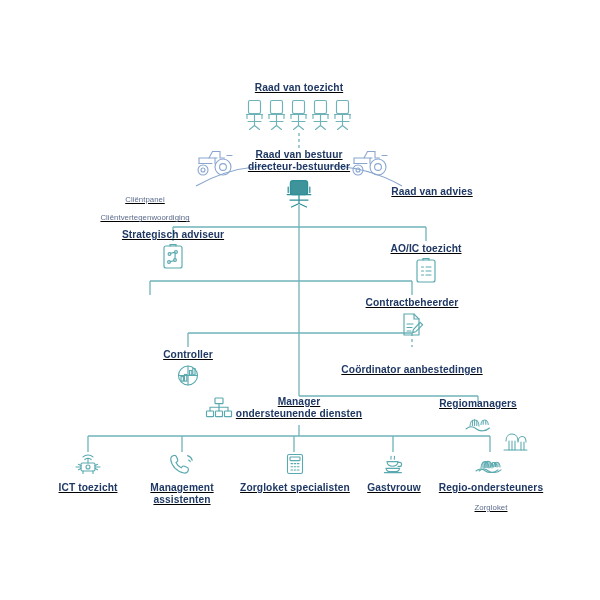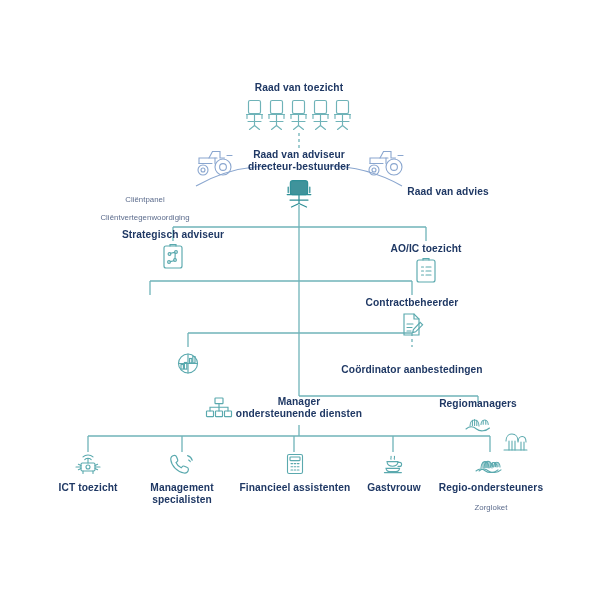--- a/index.html
+++ b/index.html
@@ -20,20 +20,21 @@
     left: 0;
     top: 0;
     width: 600px;
     height: 600px;
     pointer-events: none;
   }
   .node {
     position: absolute;
     text-align: center;
     line-height: 1.18;
+    text-decoration: underline;
   }
   .ttl {
     color: #1f3864;
     font-weight: bold;
     font-size: 10.2px;
     letter-spacing: 0.1px;
     white-space: nowrap;
   }
   .sub {
     color: #5b6b8c;
@@ -112,21 +113,21 @@
         </g>
         <g transform="translate(88,0)">
           <rect x="4.5" y="2.5" width="12" height="13" rx="1.6"></rect>
           <path d="M2.5 16.5h16M3 16.5v4M18 16.5v4M10.5 16.5v7M4 23.5h13M10.5 23.5v4M10.5 27.5l-5 4M10.5 27.5l5 4"></path>
         </g>
       </svg>
     </span>
   </div>
 
   <div class="node" style="left:219px; top:149px; width:160px;">
-    <div class="ttl">Raad van adviseur</div>
+    <div class="ttl">Raad van bestuur</div>
     <div class="ttl">directeur-bestuurder</div>
     <span class="ico" style="margin-top:5px;">
       <svg width="34" height="30" viewBox="0 0 34 30" fill="none" stroke="#2f8f97" stroke-width="1.25" stroke-linecap="round">
         <path d="M11 2.5h12a2.6 2.6 0 0 1 2.6 2.6v9.4a2 2 0 0 1-2 2h-13.2a2 2 0 0 1-2-2V5.1A2.6 2.6 0 0 1 11 2.5z" fill="#3f939b" stroke="#2f8f97"></path>
         <path d="M6.2 9v5.6M27.8 9v5.6"></path>
         <path d="M5.2 16.5h23.6M17 16.5v5.5M8 22h18M17 22v3.5M17 25.5l-7.5 3.5M17 25.5l7.5 3.5"></path>
       </svg>
     </span>
   </div>
 
@@ -140,21 +141,21 @@
         <path d="M9 17.5V12h10l3.5-6.5h7.5V12h4.5"></path>
         <path d="M19 12h8"></path>
         <path d="M9 17.5h13M25 12v5.5"></path>
         <path d="M37 9.5h5"></path>
       </svg>
     </span>
     <div class="sub">Cliëntpanel</div>
     <div class="sub">Cliëntvertegenwoordiging</div>
   </div>
 
-  <div class="node" style="left:348px; top:186px; width:200px;">
+  <div class="node" style="left:332px; top:186px; width:200px;">
     <span class="ico above freeico" style="left:13px; top:-40px;">
       <svg width="46" height="32" viewBox="0 0 46 32" fill="none" stroke="#8aa6cf" stroke-width="1.1" stroke-linecap="round">
         <circle cx="33" cy="21" r="8"></circle>
         <circle cx="33" cy="21" r="3.4"></circle>
         <circle cx="13" cy="24" r="5"></circle>
         <circle cx="13" cy="24" r="2"></circle>
         <path d="M9 17.5V12h10l3.5-6.5h7.5V12h4.5"></path>
         <path d="M19 12h8"></path>
         <path d="M9 17.5h13M25 12v5.5"></path>
         <path d="M37 9.5h5"></path>
@@ -197,20 +198,21 @@
       <svg width="26" height="27" viewBox="0 0 26 27" fill="none" stroke="#5aa9ae" stroke-width="1.15" stroke-linecap="round">
         <path d="M5 3h10l5 5v16H5z"></path>
         <path d="M15 3v5h5"></path>
         <path d="M8 13h6M8 16.5h5M8 20h4"></path>
         <path d="M21.2 11.4 23.6 13.8 16.6 20.8l-3 .8.8-3z"></path>
       </svg>
     </span>
   </div>
 
   <div class="node" style="left:108px; top:349px; width:160px;">
+    <div class="ttl">Controller</div>
     <span class="ico">
       <svg width="26" height="26" viewBox="0 0 26 26" fill="none" stroke="#5aa9ae" stroke-width="1.15" stroke-linecap="round">
         <circle cx="13" cy="13.5" r="9.5"></circle>
         <path d="M13 4v19M3.5 13.5h19"></path>
         <rect x="6" y="14.5" width="2.4" height="4.6"></rect>
         <rect x="9.4" y="12.5" width="2.4" height="6.6"></rect>
         <rect x="14.6" y="8.5" width="2.2" height="4.4"></rect>
         <rect x="17.8" y="6.6" width="2.2" height="6.3"></rect>
       </svg>
     </span>
@@ -280,34 +282,34 @@
   </div>
 
   <div class="node" style="left:130px; top:452px; width:104px;">
     <span class="ico above">
       <svg width="28" height="24" viewBox="0 0 28 24" fill="none" stroke="#5aa9ae" stroke-width="1.2" stroke-linecap="round">
         <path d="M6.6 3.4c1 0 1.6.6 2 1.6l1 2.4c.4 1 .2 1.8-.6 2.4l-1 .8c1 2.4 2.8 4.2 5.2 5.2l.8-1c.6-.8 1.4-1 2.4-.6l2.4 1c1 .4 1.6 1 1.6 2 0 2.6-2 4.2-4.4 3.8C9.6 20.2 3.4 14 2.8 7.8c-.4-2.4 1.2-4.4 3.8-4.4z"></path>
         <path d="M19.6 3.6a7 7 0 0 1 4.6 4.6M20.6 8a3.2 3.2 0 0 1 1.6 1.6"></path>
       </svg>
     </span>
     <div class="ttl">Management</div>
-    <div class="ttl">specialisten</div>
+    <div class="ttl">assistenten</div>
   </div>
 
   <div class="node" style="left:222px; top:452px; width:146px;">
     <span class="ico above">
       <svg width="22" height="24" viewBox="0 0 22 24" fill="none" stroke="#5aa9ae" stroke-width="1.1" stroke-linecap="round">
         <rect x="3.5" y="2.5" width="15" height="19" rx="1.6"></rect>
         <rect x="6" y="5" width="10" height="3.6" rx="0.6"></rect>
         <path d="M7 11.6h1.6M10.2 11.6h1.6M13.4 11.6h1.6"></path>
         <path d="M7 14.8h1.6M10.2 14.8h1.6M13.4 14.8h1.6"></path>
         <path d="M7 18h1.6M10.2 18h1.6M13.4 18h1.6"></path>
       </svg>
     </span>
-    <div class="ttl">Financieel assistenten</div>
+    <div class="ttl">Zorgloket specialisten</div>
   </div>
 
   <div class="node" style="left:348px; top:452px; width:92px;">
     <span class="ico above">
       <svg width="28" height="24" viewBox="0 0 28 24" fill="none" stroke="#5aa9ae" stroke-width="1.1" stroke-linecap="round">
         <path d="M7 9.6h11a3.6 3.6 0 0 1 0 0c0 2.8-2.4 4.6-5.5 4.6S7 12.4 7 9.6z"></path>
         <path d="M18 10.4h1.6a2 2 0 0 1 0 4H18"></path>
         <path d="M6 16.4h13.6a3.8 3.8 0 0 1-3.8 3.2h-6a3.8 3.8 0 0 1-3.8-3.2z"></path>
         <path d="M4.4 20.6h17"></path>
         <path d="M11 7.2c-.6-1 .6-1.8 0-2.8M14.4 7.2c-.6-1 .6-1.8 0-2.8"></path>

